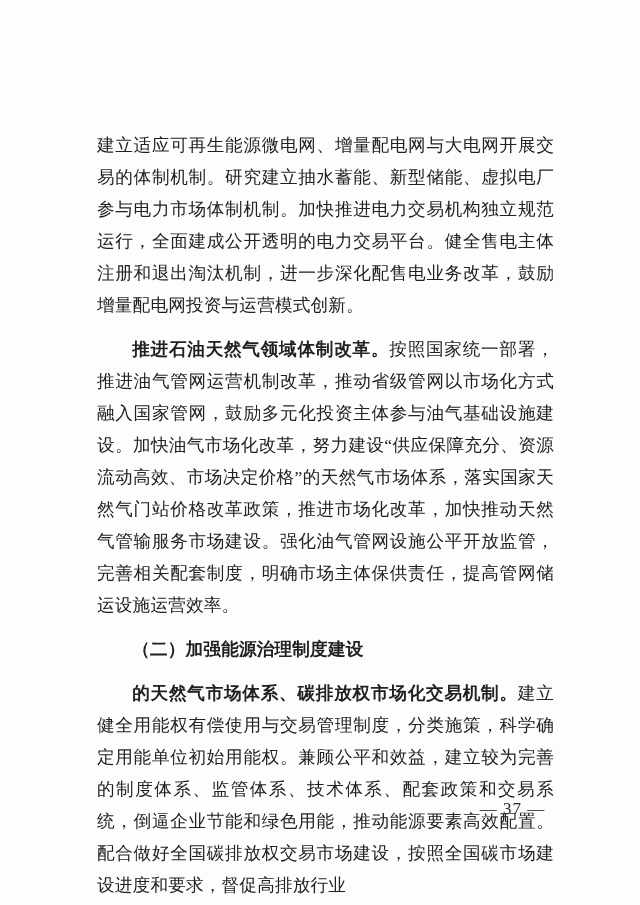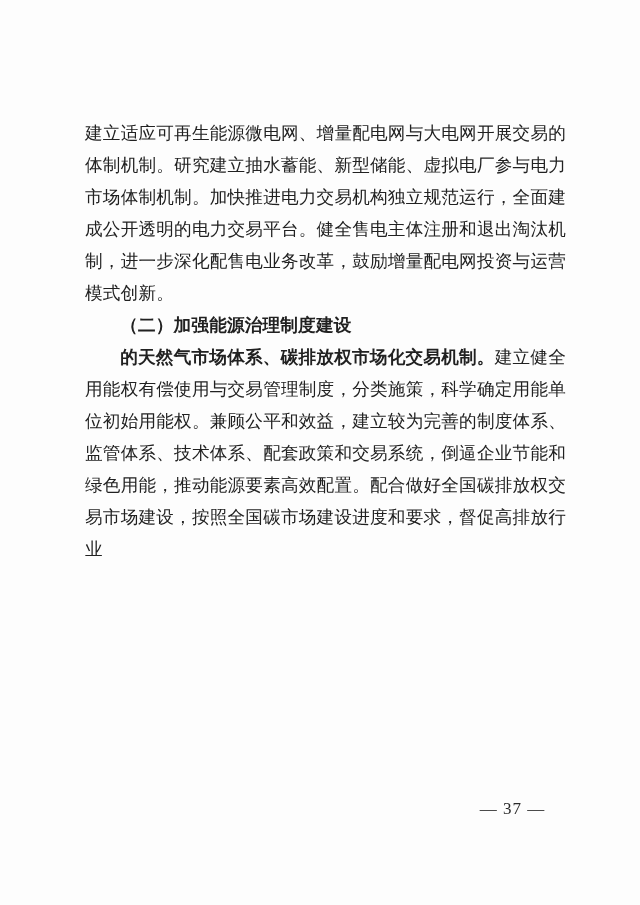--- a/index.html
+++ b/index.html
@@ -16,21 +16,21 @@
     font-family: "Liberation Serif", "DejaVu Serif", serif;
   }
   .text-block {
     position: absolute;
     left: 85px;
     top: 117px;
     width: 481px;
     color: #212121;
   }
   .text-block p {
-    margin: 0;
+    margin: 12px;
     padding: 0;
     font-size: 17.6px;
     line-height: 32px;
     text-align: justify;
     text-justify: inter-character;
     letter-spacing: 0.2px;
   }
   .text-block p.indent {
     text-indent: 2em;
   }
@@ -58,20 +58,21 @@
 </style>
 </head>
 <body>
 
 <div class="page">
 
   <div class="text-block">
 
     <p class="body-paragraph"><span>建立适应可再生能源微电网、增量配电网与大电网开展交易的体制机制。研究建立抽水蓄能、新型储能、虚拟电厂参与电力市场体制机制。加快推进电力交易机构独立规范运行，全面建成公开透明的电力交易平台。健全售电主体注册和退出淘汰机制，进一步深化配售电业务改革，鼓励增量配电网投资与运营模式创新。</span></p>
 
+    <p class="body-paragraph indent"><b>推进石油天然气领域体制改革。</b><span>按照国家统一部署，推进油气管网运营机制改革，推动省级管网以市场化方式融入国家管网，鼓励多元化投资主体参与油气基础设施建设。加快油气市场化改革，努力建设“供应保障充分、资源流动高效、市场决定价格”的天然气市场体系，落实国家天然气门站价格改革政策，推进市场化改革，加快推动天然气管输服务市场建设。强化油气管网设施公平开放监管，完善相关配套制度，明确市场主体保供责任，提高管网储运设施运营效率。</span></p>
 
     <p class="heading indent">（二）加强能源治理制度建设</p>
 
     <p class="body-paragraph indent"><b>的天然气市场体系、碳排放权市场化交易机制。</b><span>建立健全用能权有偿使用与交易管理制度，分类施策，科学确定用能单位初始用能权。兼顾公平和效益，建立较为完善的制度体系、监管体系、技术体系、配套政策和交易系统，倒逼企业节能和绿色用能，推动能源要素高效配置。配合做好全国碳排放权交易市场建设，按照全国碳市场建设进度和要求，督促高排放行业</span></p>
 
   </div>
 
   <div class="footer">
     <span class="page-num">— 37 —</span>
   </div>

